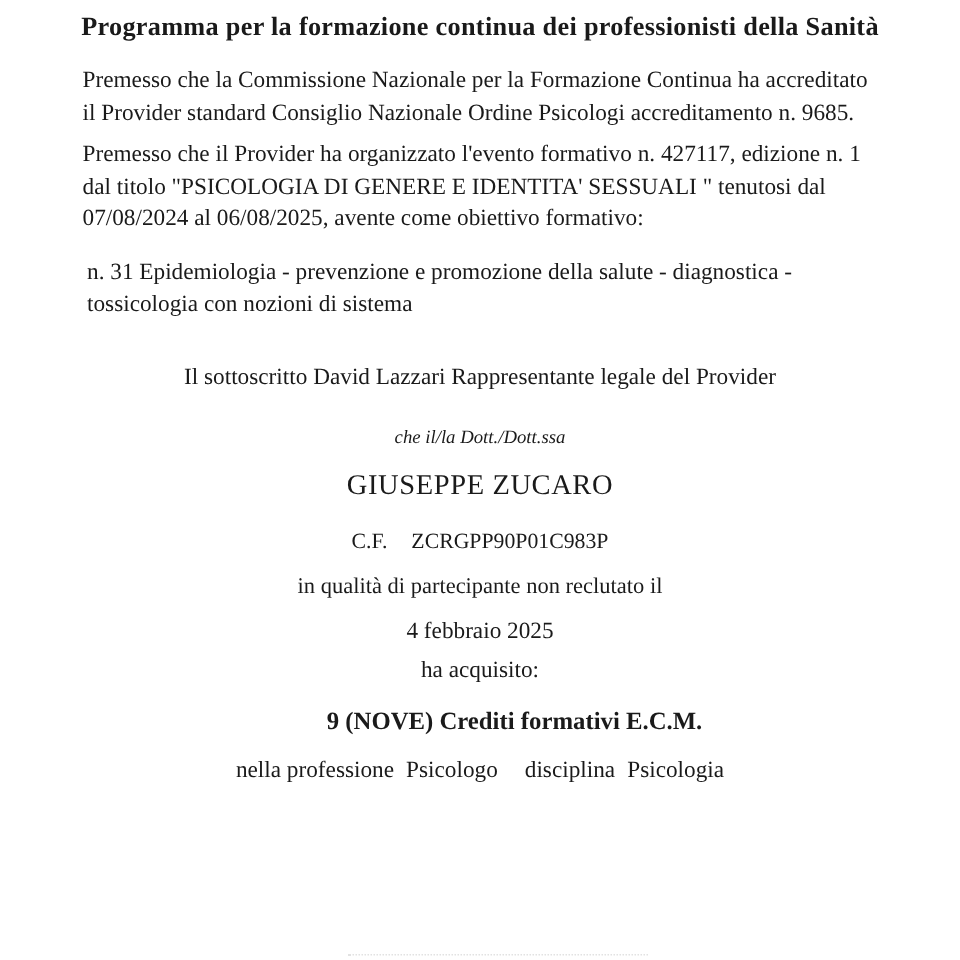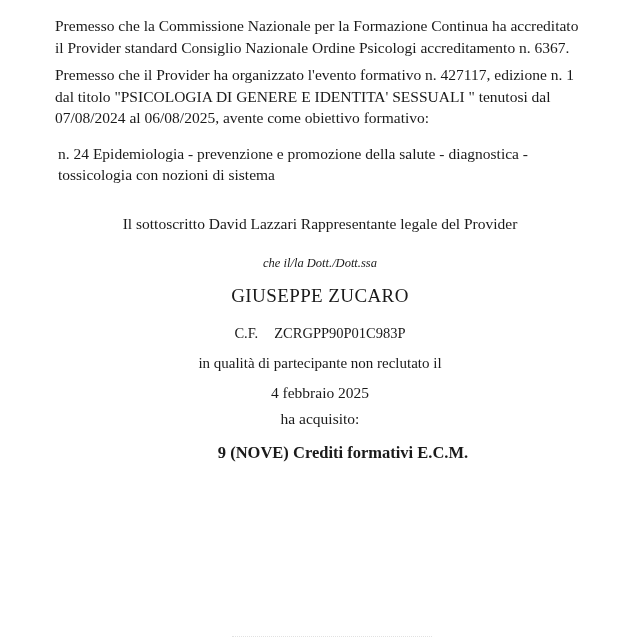--- a/index.html
+++ b/index.html
@@ -107,26 +107,27 @@
     width: 200px;
     height: 3px;
     border-top: 1px dotted #e2e2e2;
   }
 </style>
 </head>
 <body>
 
 <div class="page">
 
+  <h1 class="doc-title">Programma per la formazione continua dei professionisti della Sanità</h1>
 
-  <p class="premise premise-1">Premesso che la Commissione Nazionale per la Formazione Continua ha accreditato il Provider standard Consiglio Nazionale Ordine Psicologi accreditamento n. 6367.</p>
+  <p class="premise premise-1">Premesso che la Commissione Nazionale per la Formazione Continua ha accreditato il Provider standard Consiglio Nazionale Ordine Psicologi accreditamento n. 9685.</p>
 
   <p class="premise premise-2">Premesso che il Provider ha organizzato l'evento formativo n. 427117, edizione n. 1 dal titolo "PSICOLOGIA DI GENERE E IDENTITA' SESSUALI " tenutosi dal 07/08/2024 al 06/08/2025, avente come obiettivo formativo:</p>
 
-  <p class="objective">n. 24 Epidemiologia - prevenzione e promozione della salute - diagnostica - tossicologia con nozioni di sistema</p>
+  <p class="objective">n. 31 Epidemiologia - prevenzione e promozione della salute - diagnostica - tossicologia con nozioni di sistema</p>
 
   <p class="center-line undersigned">Il sottoscritto David Lazzari Rappresentante legale del Provider</p>
 
 
   <p class="center-line that-line">che il/la Dott./Dott.ssa</p>
 
   <p class="center-line participant-name">GIUSEPPE ZUCARO</p>
 
   <p class="center-line cf-line">
     <span class="cf-label">C.F.</span><span>ZCRGPP90P01C983P</span>
@@ -134,16 +135,19 @@
 
   <p class="center-line quality-line">in qualità di partecipante non reclutato il</p>
 
   <p class="center-line date-line">4 febbraio 2025</p>
 
   <p class="center-line acquired-line">ha acquisito:</p>
 
   <p class="center-line credits-line">9 (NOVE) Crediti formativi E.C.M.</p>
 
 
+  <p class="center-line profession-line">
+    <span>nella professione</span><span class="gap-sm"></span><span>Psicologo</span><span class="gap-md"></span><span>disciplina</span><span class="gap-sm"></span><span>Psicologia</span>
+  </p>
 
   <div class="signature-edge"></div>
 
 </div>
 
 </body></html>

